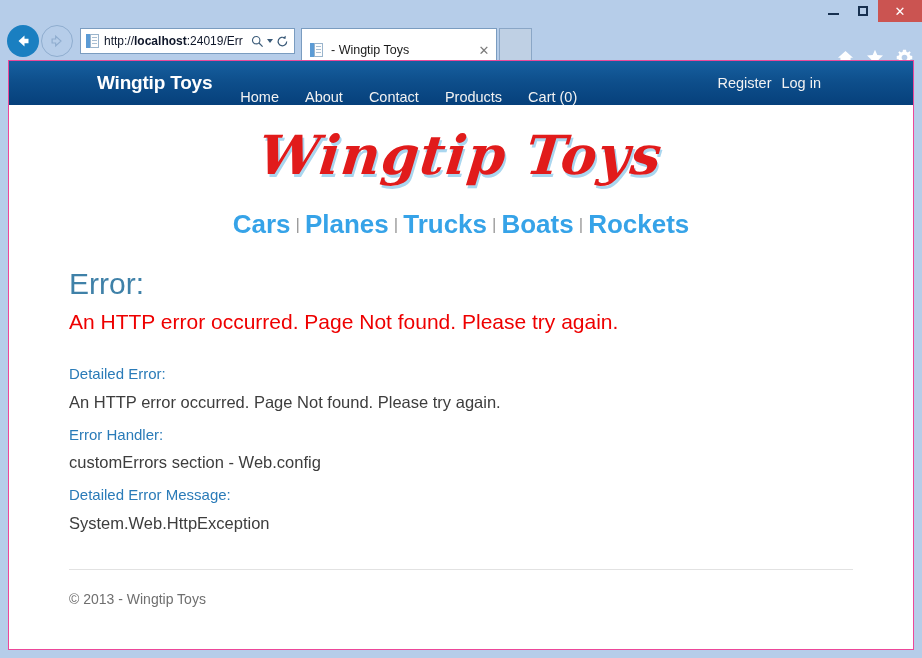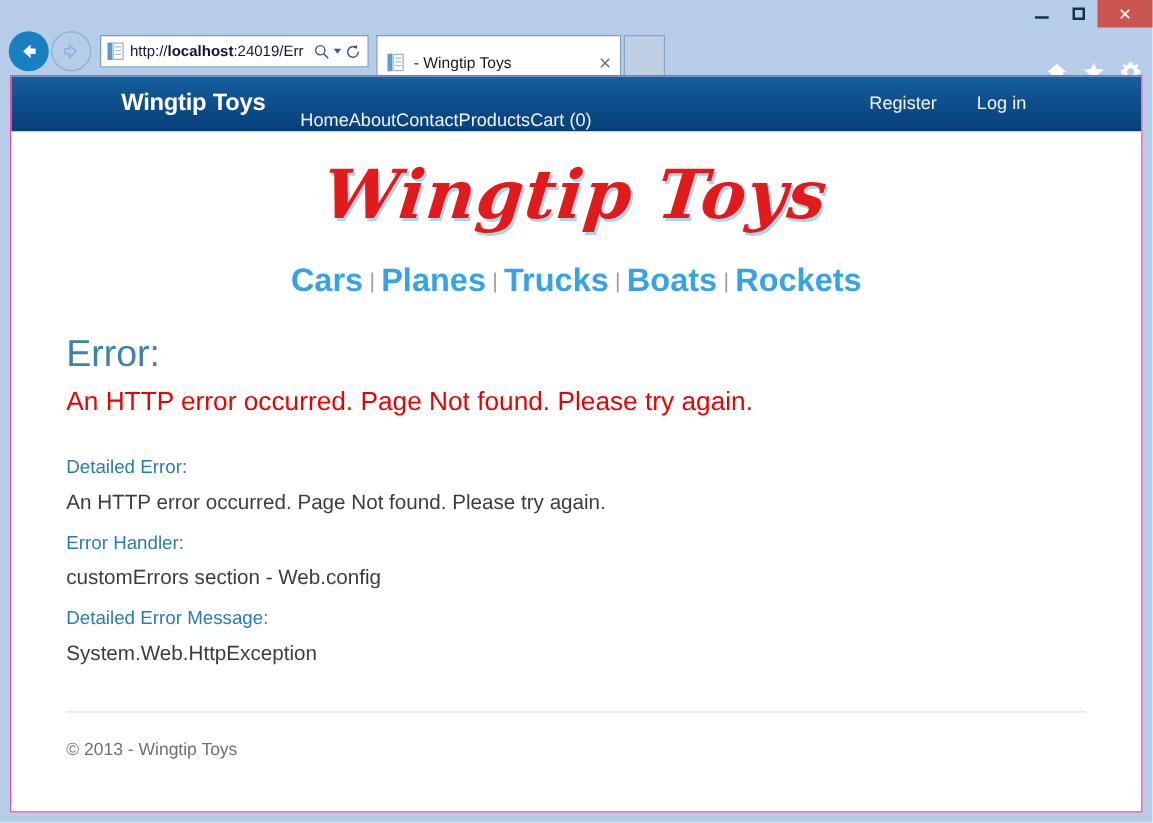--- a/index.html
+++ b/index.html
@@ -233,33 +233,34 @@
     color: #ffffff;
     font-size: 19px;
     font-weight: bold;
     letter-spacing: -0.2px;
     margin-right: 28px;
     white-space: nowrap;
   }
   .navlinks {
     display: flex;
     align-items: flex-end;
+    gap: 26px;
     margin-top: 28px;
   }
   .navlink {
     color: #f2f2f2;
     font-size: 14.5px;
     white-space: nowrap;
   }
   .navright {
     position: absolute;
     right: 92px;
     display: flex;
     align-items: center;
-    gap: 32px;
+    gap: 10px;
   }
 
   
   .pagebody {
     padding: 0;
   }
   .logo-wrap {
     text-align: center;
     padding-top: 18px;
   }
@@ -288,21 +289,21 @@
   }
   .catsep {
     font-size: 17px;
     color: #9b9b9b;
     padding: 0 5px;
     position: relative;
     top: -3px;
   }
 
   .content {
-    padding: 0 44px;
+    padding: 0 60px;
     margin-top: 26px;
   }
   h1.err-title {
     font-size: 30px;
     font-weight: normal;
     color: #3f81a8;
     margin: 0 0 6px 0;
     line-height: 1.2;
   }
   .err-msg {

